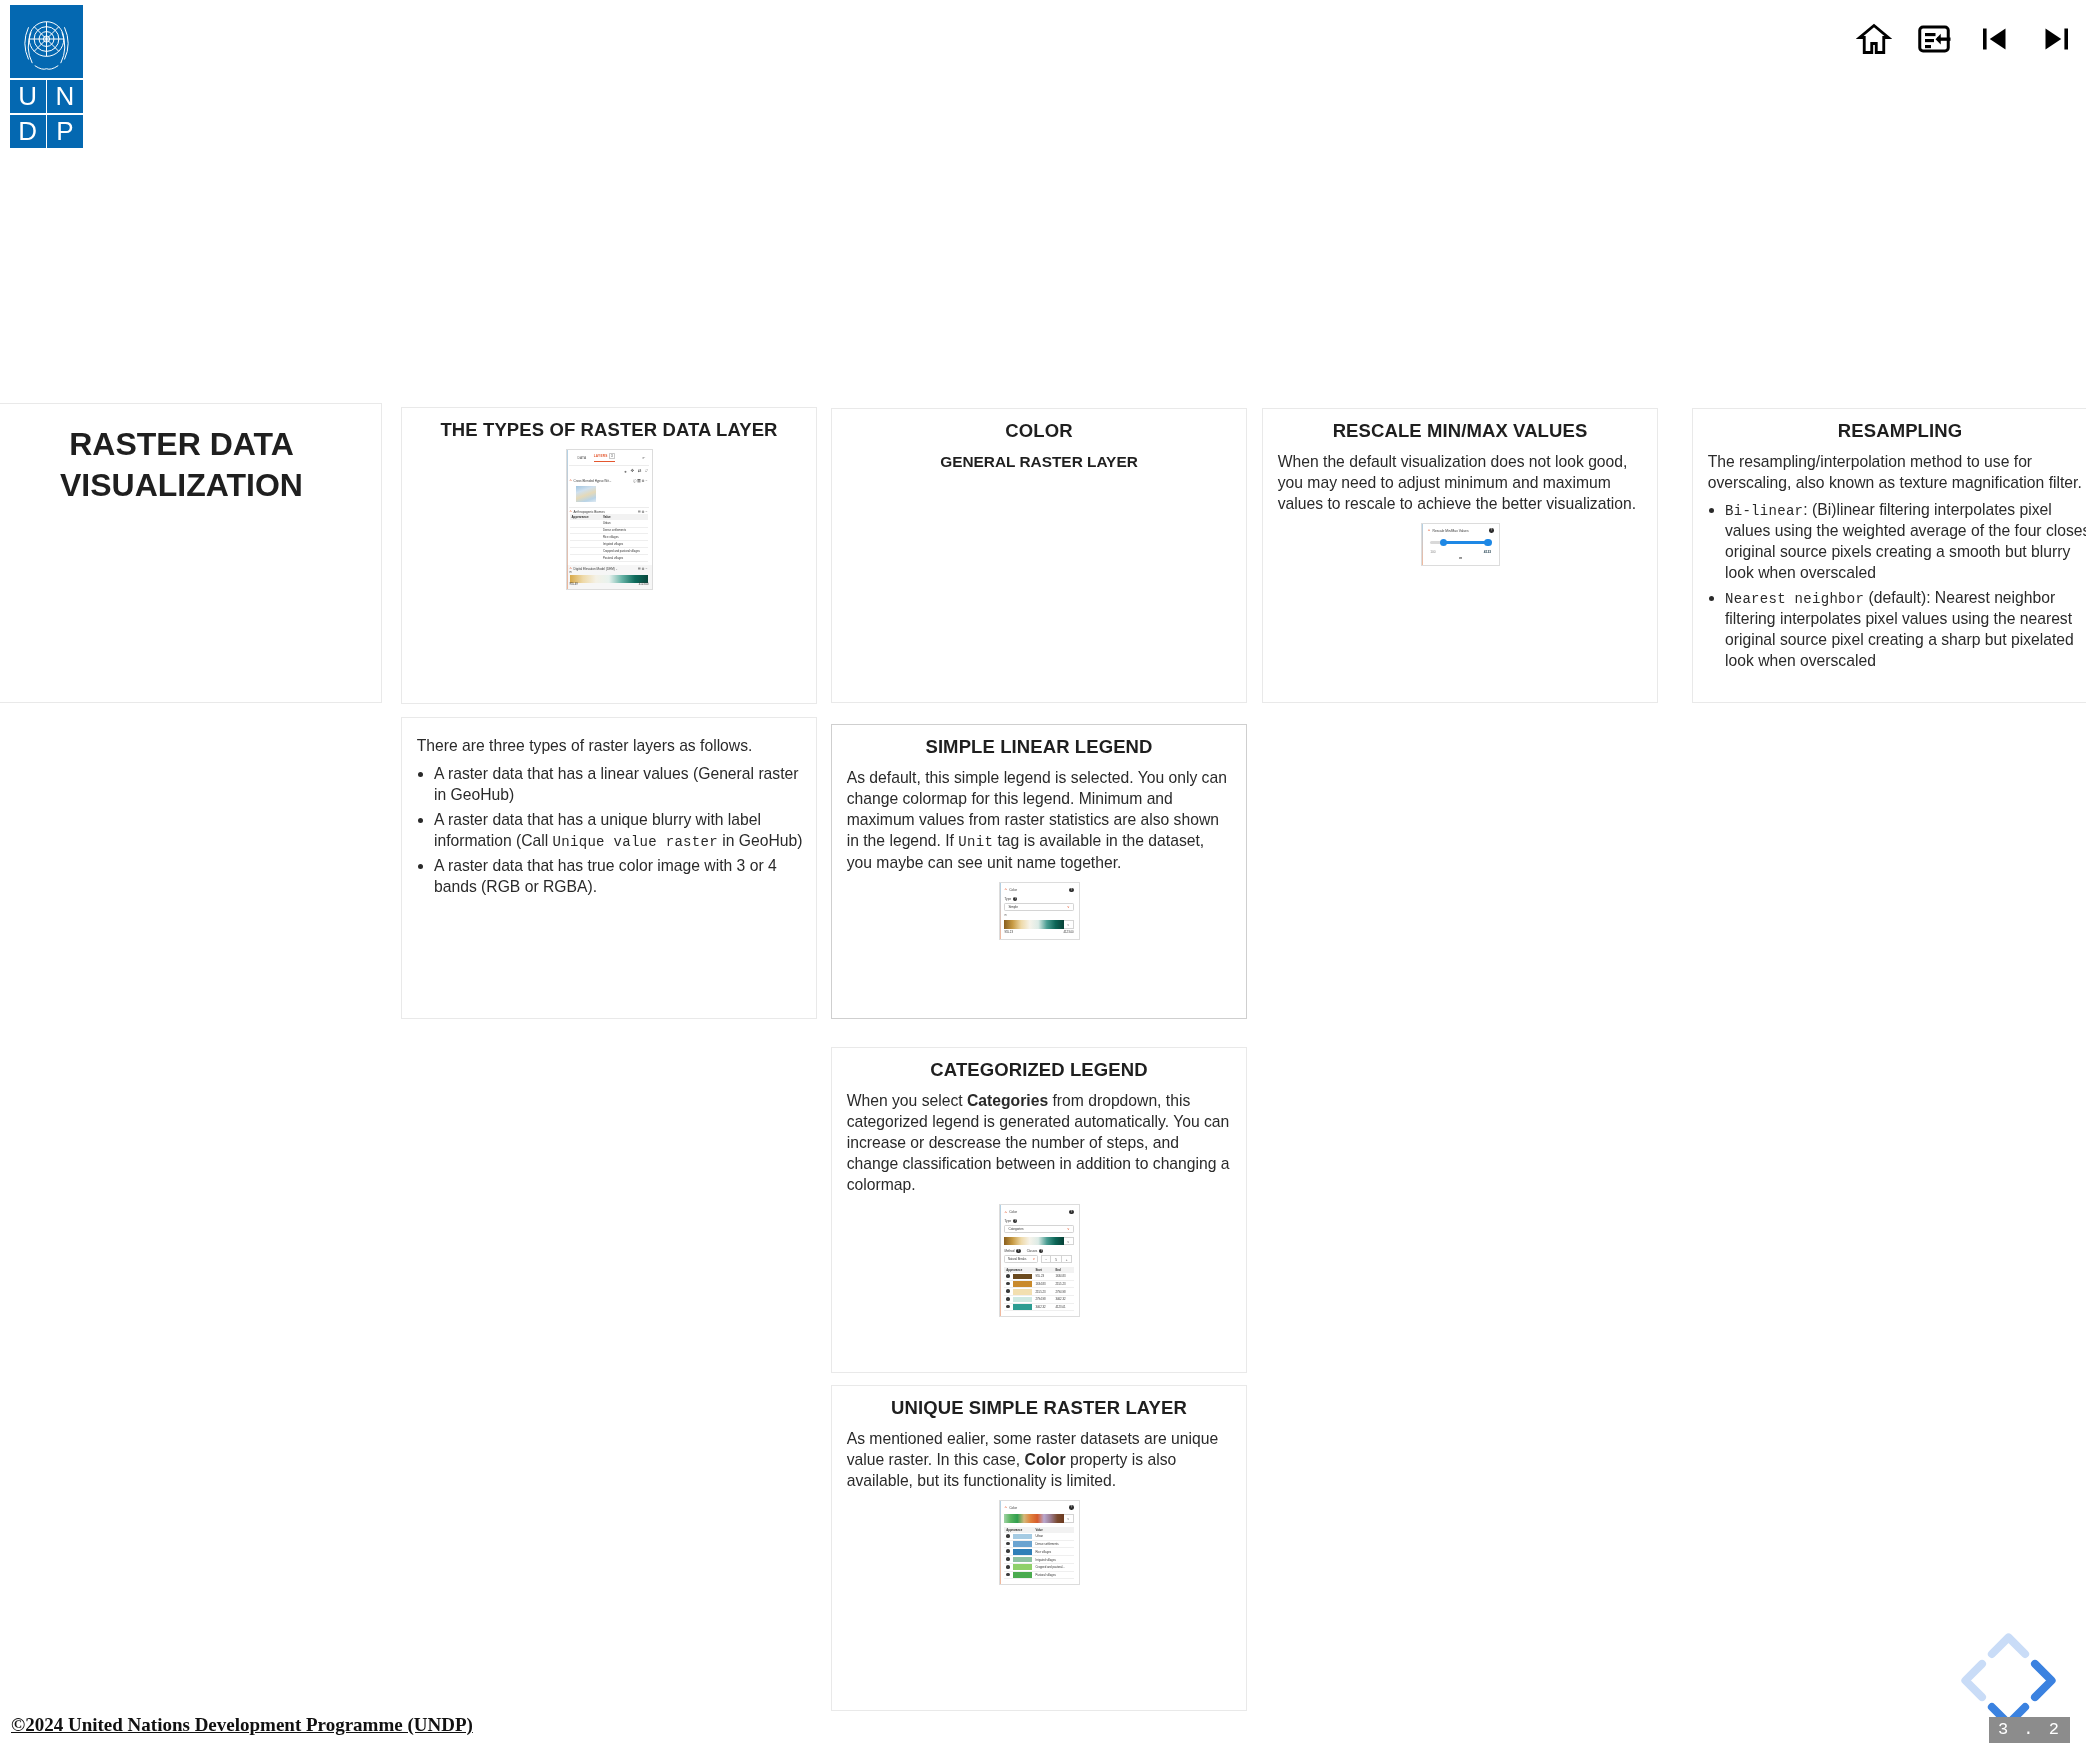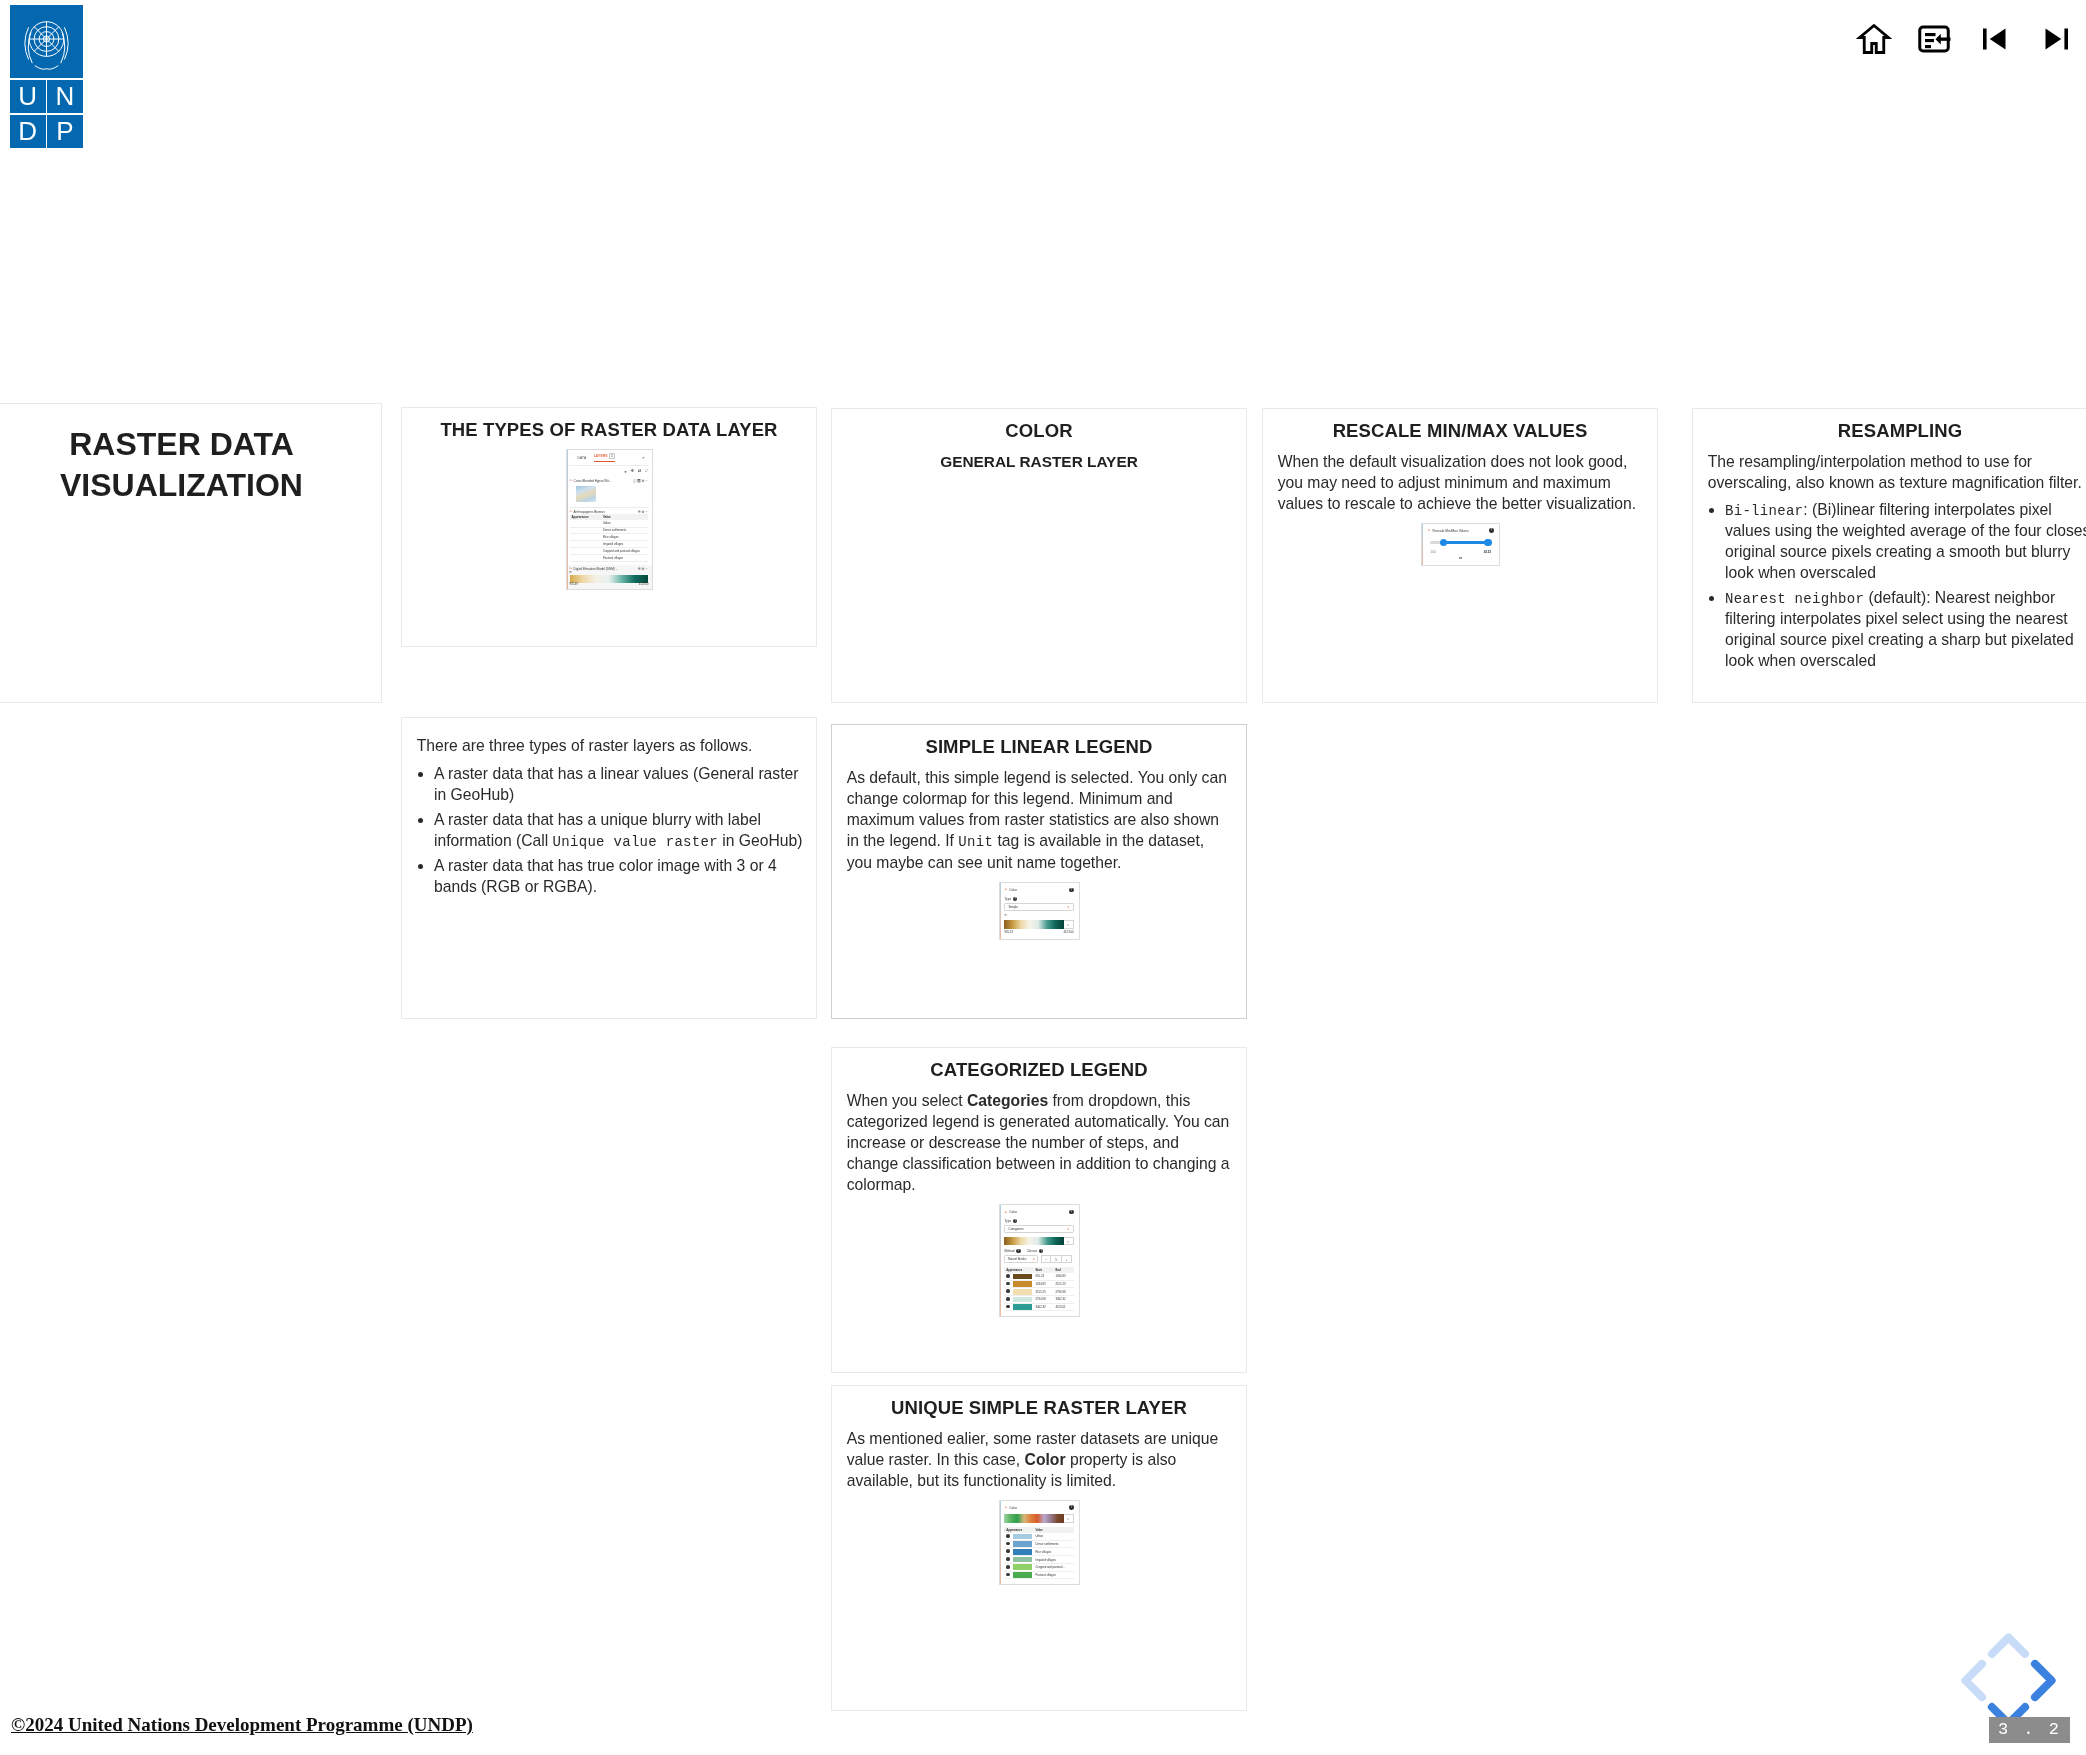--- a/index.html
+++ b/index.html
@@ -223,21 +223,21 @@
     </span>
   </div>
 </div>
 
 <div id="board">
 
   <div class="card" id="card-hero" style="left:-18.5px; top:0px; width:400px; height:300px;">
     <div class="hero-title">RASTER DATA VISUALIZATION</div>
   </div>
 
-  <div class="card" id="card-types" style="left:401px; top:3.7px; width:416px; height:240px;">
+  <div class="card" id="card-types" style="left:401px; top:3.7px; width:416px; height:297px;">
     <div class="ctitle">THE TYPES OF RASTER DATA LAYER</div>
 
     <div class="shot" id="shot-layers">
       <div class="sstrip"></div>
       <div class="tabs">
         <span class="tab">DATA</span>
         <span class="tab active">
           <span>LAYERS</span><span class="badge">3</span>
         </span>
         <span class="tab-collapse">⇤</span>
@@ -357,21 +357,21 @@
       </div>
       <div class="runit">m</div>
     </div>
   </div>
 
   <div class="card" id="card-resampling" style="left:1692px; top:4.9px; width:416px; height:295px;">
     <div class="ctitle">RESAMPLING</div>
     <div class="cbody">The resampling/interpolation method to use for overscaling, also known as texture magnification filter.</div>
     <ul id="resampling-bullets">
         <li><span class="mono">Bi-linear</span><span>: (Bi)linear filtering interpolates pixel values using the weighted average of the four closest original source pixels creating a smooth but blurry look when overscaled</span></li>
-        <li><span class="mono">Nearest neighbor</span><span> (default): Nearest neighbor filtering interpolates pixel select using the nearest original source pixel creating a sharp but pixelated look when overscaled</span></li>
+        <li><span class="mono">Nearest neighbor</span><span> (default): Nearest neighbor filtering interpolates pixel values using the nearest original source pixel creating a sharp but pixelated look when overscaled</span></li>
       </ul>
   </div>
 
   <div class="card" id="card-types-detail" style="left:401px; top:314px; width:416px; height:302px;">
     <div class="cbody">There are three types of raster layers as follows.</div>
     <ul id="types-bullets">
         <li><span>A raster data that has a linear values (General raster in GeoHub)</span></li>
         <li><span>A raster data that has a unique blurry with label information (Call </span><span class="mono">Unique value raster</span><span> in GeoHub)</span></li>
         <li><span>A raster data that has true color image with 3 or 4 bands (RGB or RGBA).</span></li>
       </ul>

